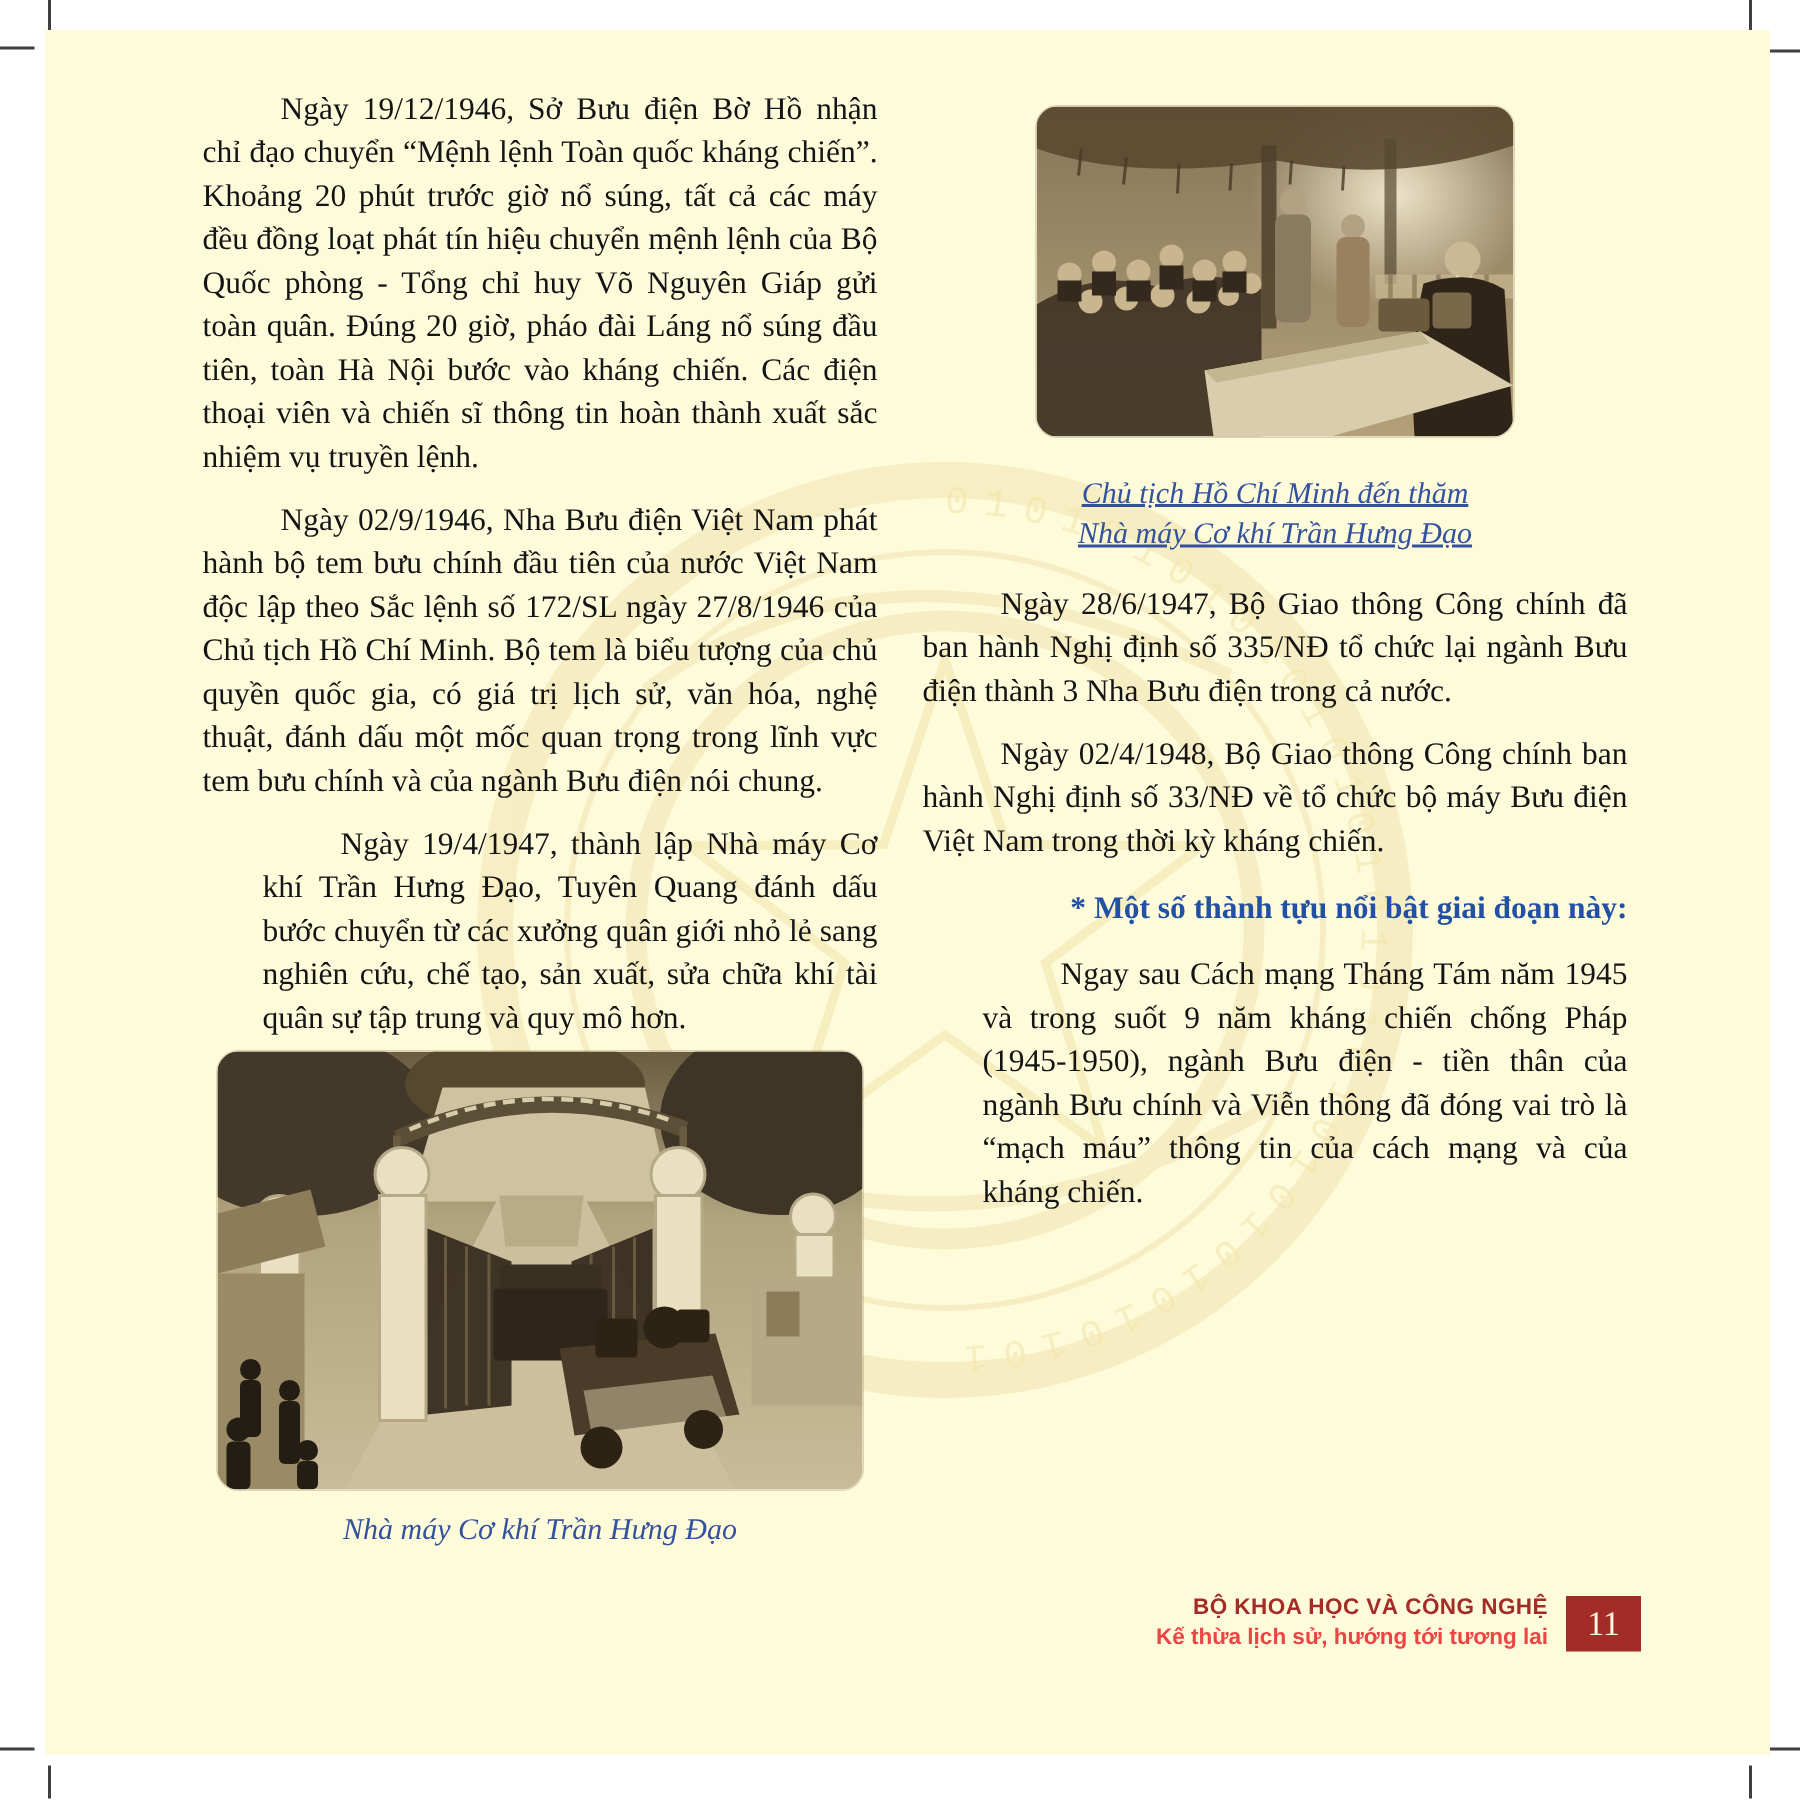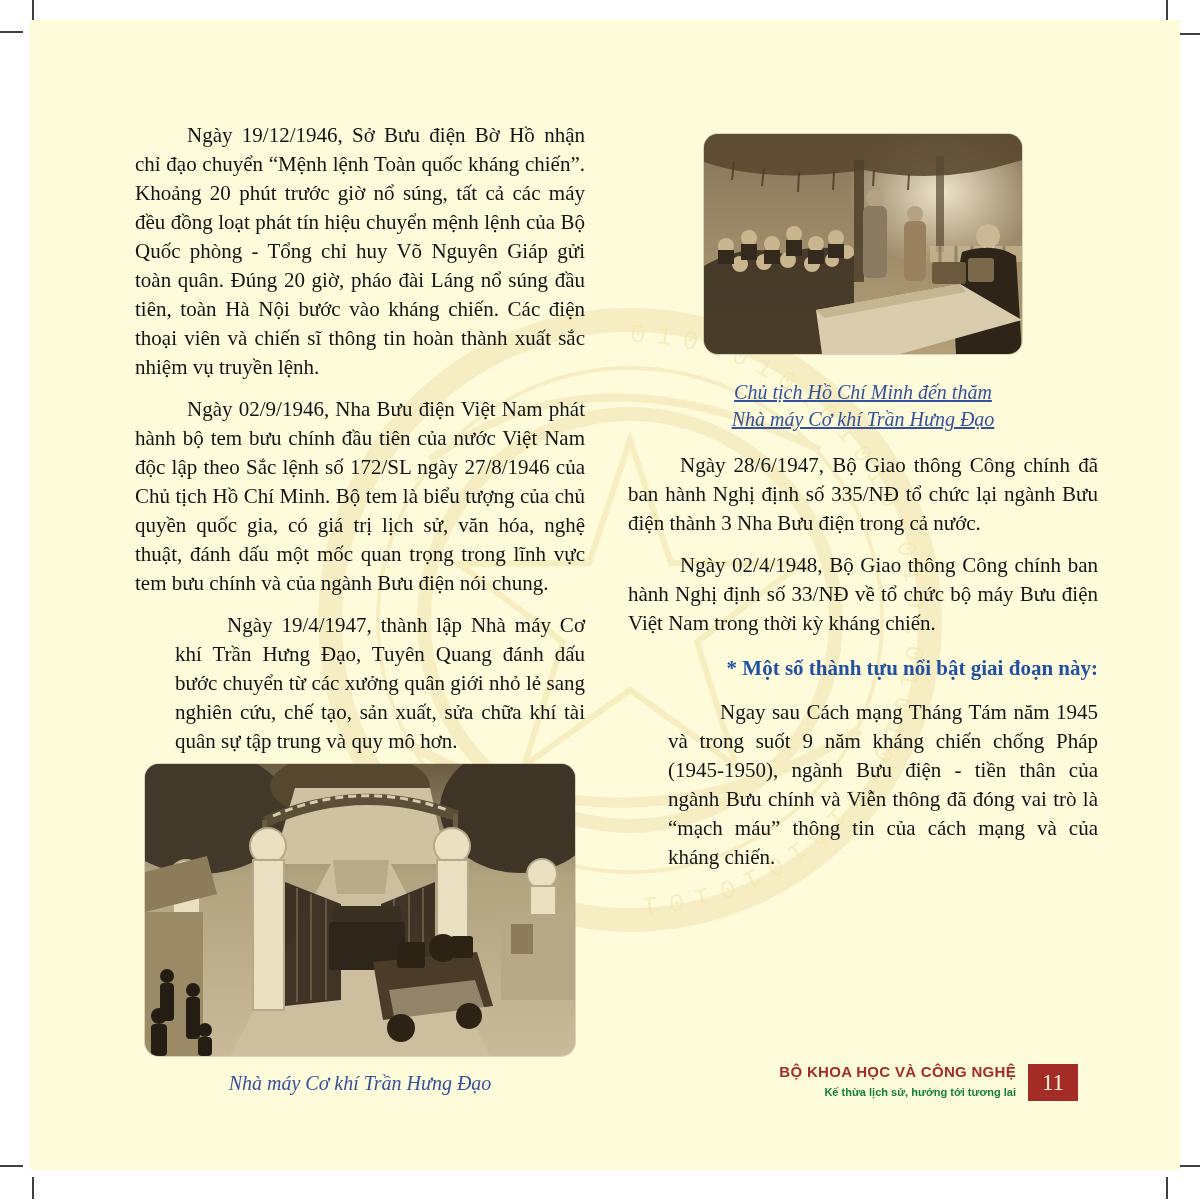--- a/index.html
+++ b/index.html
@@ -16,21 +16,21 @@
   .crop.v{width:2px;height:22px;}
   .crop.h{height:2px;width:23px;}
 
   .watermark{
     position:absolute;left:260px;top:260px;width:680px;height:680px;
     opacity:0.85;pointer-events:none;
   }
 
   .content{
     position:absolute;left:0;top:0;width:1156px;
-    display:flex;gap:43px;padding:101px 95px 0 105px;box-sizing:border-box;
+    display:flex;gap:30px;padding:38px 95px 0 105px;box-sizing:border-box;
   }
   .col-left{width:450px;flex:0 0 450px;}
   .col-right{width:470px;flex:0 0 470px;}
 
   p.body-p{
     margin:0 0 13px 0;
     font-size:21px;line-height:29px;color:#141414;
     text-align:justify;text-indent:52px;
   }
   p.body-p:last-of-type{margin-bottom:0;margin-left:40px;}
@@ -51,32 +51,32 @@
 
   .left-photo{width:430px;margin:8px auto 0 auto;}
   .right-photo{width:318px;margin:13px auto 0 auto;}
 
   .section-heading{
     color:#2250A2;font-weight:bold;font-size:21px;line-height:29px;
     text-align:right;margin:16px 0 15px 0;
   }
 
   .footer{
-    position:absolute;top:1062px;right:122px;
+    position:absolute;top:1062px;right:106px;
     display:flex;align-items:center;gap:12px;
   }
   .footer-text{
     text-align:right;font-family:"Liberation Sans", sans-serif;
   }
   .footer-ministry{
     color:#A32C26;font-weight:bold;font-size:15px;line-height:19px;
     letter-spacing:0.3px;
   }
   .footer-tagline{
-    color:#15803d;font-weight:bold;font-size:11px;line-height:22px;
+    color:#ef4444;font-weight:bold;font-size:15px;line-height:22px;
   }
   .pagenum-box{
     width:50px;height:37px;background:#A32C26;color:#FDF6E0;
     display:flex;align-items:center;justify-content:center;
     font-size:23px;font-family:"Liberation Serif", serif;text-align:center;
   }
 </style>
 </head>
 <body>
 

